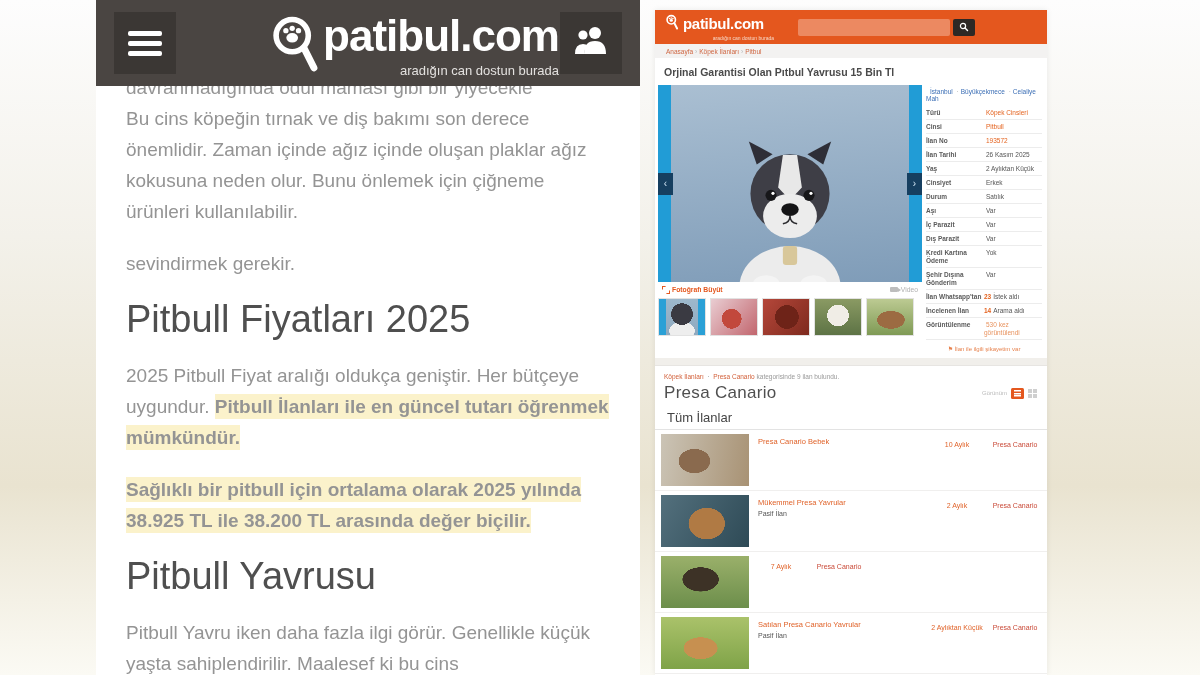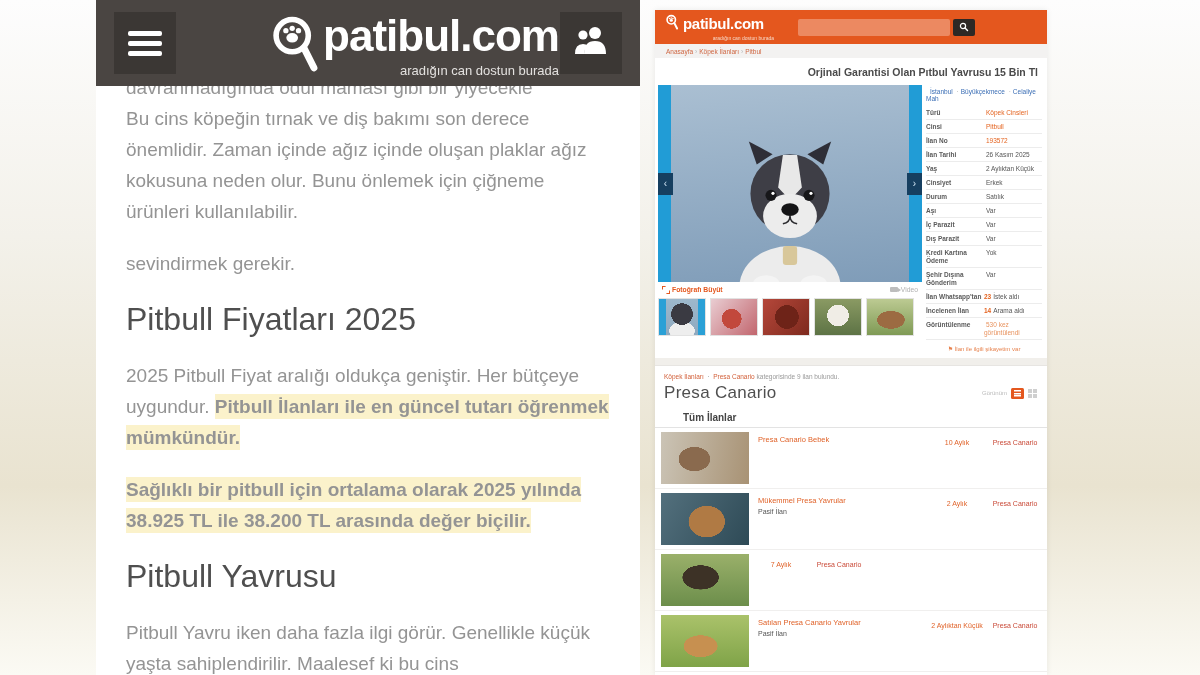--- a/index.html
+++ b/index.html
@@ -16,37 +16,37 @@
   .m-sq { width:62px; height:62px; background:#3b3734; display:flex; align-items:center; justify-content:center; flex:none; cursor:pointer; }
   .m-menu { margin-left:18px; }
   .m-menu .bars { width:34px; }
   .m-menu .bars i { display:block; height:5px; background:#fff; border-radius:2px; margin:5px 0; }
   .m-user { position:absolute; right:18px; top:12px; }
   .m-logo { flex:1; display:flex; align-items:flex-start; justify-content:center; padding-left:10px; }
   .m-logo-text { color:#fff; font-size:44px; font-weight:bold; letter-spacing:-1px; line-height:58px; }
   .m-tagline { color:#e3e1df; font-size:13px; text-align:right; margin-top:-2px; }
   .m-article { position:relative; z-index:1; margin-top:-14px; padding:0 30px; color:#949494; font-size:19px; line-height:31px; }
   .m-article p { margin-bottom:21px; }
-  .m-h { color:#4f4f4f; font-size:32px; font-weight:400; line-height:38px; margin:14px 0 22px; }
+  .m-h { color:#4f4f4f; font-size:38px; font-weight:400; line-height:38px; margin:14px 0 22px; }
   .hl { background:#fbf2cb; box-decoration-break:clone; -webkit-box-decoration-break:clone; padding:2px 0;font-weight:bold; }
 
   
   .desktop { position:absolute; left:655px; top:10px; width:392px; height:665px; background:#fff; overflow:hidden; box-shadow:0 0 6px rgba(0,0,0,0.08); }
   .d-header { height:34px; background:#e4571e; display:flex; align-items:center; padding:0 9px; }
   .d-logo { display:flex; flex-direction:column; width:110px; }
   .d-logo-row { display:flex; align-items:center; }
   .d-logo-text { color:#fff; font-size:15px; font-weight:bold; letter-spacing:-0.3px; margin-left:3px; }
   .d-tagline { color:#f7d9c8; font-size:5px; text-align:right; margin-top:1px; }
   .d-search { flex:1; display:flex; align-items:center; margin-left:24px; }
   .d-search input { width:152px; height:17px; border:0; background:rgba(255,255,255,0.30); border-radius:2px; padding:0 5px; font-size:7px; color:#fff; outline:none; }
   .d-search-btn { width:22px; height:17px; background:#2d2825; border:0; border-radius:2px; margin-left:3px; display:flex; align-items:center; justify-content:center; cursor:pointer; }
   .d-crumbbar { height:14px; background:#f3f2f1; display:flex; align-items:center; padding:0 9px; font-size:6.5px; color:#aaa; }
   .d-crumbbar .crumb { color:#cf6743; margin:0 2px; cursor:pointer; }
   .d-crumbbar .sep { color:#b7b7b7; }
-  .d-title { font-size:10.5px; font-weight:bold; color:#4a4a4a; margin:8px 9px 7px;text-align:right; }
+  .d-title { font-size:10.5px; font-weight:bold; color:#4a4a4a; margin:8px 9px 7px; }
 
   .card1 { position:relative; display:flex; margin:0 3px; }
   .photo-col { width:264px; flex:none; }
   .photo { position:relative; width:264px; height:197px; overflow:hidden;
            background:linear-gradient(90deg,#219cd6 0 13px, rgba(0,0,0,0) 13px calc(100% - 13px), #219cd6 calc(100% - 13px)),
                       linear-gradient(175deg,#aabfd2 0%,#7f9cb8 100%); }
   .photo svg.puppy { position:absolute; left:50%; bottom:-6px; transform:translateX(-50%); }
   .pnav { position:absolute; top:50%; margin-top:-11px; width:15px; height:22px; background:#163f60; color:#cfe3f2; display:flex; align-items:center; justify-content:center; font-size:10px; cursor:pointer; }
   .pnav.prev { left:0; } .pnav.next { right:0; }
   .photo-ctrls { height:13px; display:flex; align-items:center; justify-content:space-between; padding:0 4px; margin-top:1px; }
@@ -82,21 +82,21 @@
   .head-row { display:flex; align-items:center; margin:2px 9px 0; }
   .sect-h { flex:1; font-size:17px; font-weight:400; color:#4f4f4f; letter-spacing:0.3px; }
   .view-label { font-size:6px; color:#bbb; margin-right:4px; }
   .vicon-list { width:13px; height:11px; background:#e4571e; border-radius:1.5px; margin-right:3px; cursor:pointer;
                 background-image:linear-gradient(#fff,#fff),linear-gradient(#fff,#fff),linear-gradient(#fff,#fff);
                 background-size:7px 1.5px; background-repeat:no-repeat; background-position:3px 2.5px,3px 5px,3px 7.5px; }
   .vicon-grid { width:11px; height:11px; cursor:pointer; background:
                 linear-gradient(#cfcfcf,#cfcfcf),linear-gradient(#cfcfcf,#cfcfcf),linear-gradient(#cfcfcf,#cfcfcf),linear-gradient(#cfcfcf,#cfcfcf);
                 background-size:4px 4px; background-repeat:no-repeat; background-position:1px 1px,6px 1px,1px 6px,6px 6px; }
   .tab-row { border-bottom:1px solid #e3e3e3; margin-top:4px; }
-  .tab { display:inline-block; font-size:10px; color:#444; padding:3px 28px 4px; cursor:pointer;font-weight:bold; }
+  .tab { display:inline-block; font-size:13px; color:#444; padding:3px 12px 4px; cursor:pointer; }
   .listing { display:flex; padding:4px 6px; border-bottom:1px solid #f0efee; cursor:pointer; }
   .l-thumb { width:88px; height:52px; flex:none; }
   [data-thumb="t1"] { background:radial-gradient(ellipse 26px 20px at 38% 52%, #8a6a4e 0 60%, rgba(0,0,0,0) 61%), linear-gradient(100deg,#cbc4b6,#a89274); }
   [data-thumb="t2"] { background:radial-gradient(ellipse 30px 26px at 52% 55%, #b07a44 0 60%, rgba(0,0,0,0) 61%), linear-gradient(120deg,#53707d,#2e4a56); }
   [data-thumb="t3"] { background:radial-gradient(ellipse 30px 20px at 45% 45%, #3d3226 0 60%, rgba(0,0,0,0) 61%), linear-gradient(#9ab06a,#6c8e4b); }
   [data-thumb="t4"] { background:radial-gradient(ellipse 28px 18px at 45% 60%, #c79050 0 60%, rgba(0,0,0,0) 61%), linear-gradient(#aac26a,#7fa348); }
   .l-info { flex:1; padding:3px 0 0 9px; }
   .l-title { color:#e0632a; font-size:7.5px; line-height:9px; }
   .l-status { color:#555; font-size:7px; margin-top:3px; }
   .l-age { width:64px; flex:none; color:#e0632a; font-size:7px; text-align:center; padding-top:6px; line-height:9px; }

